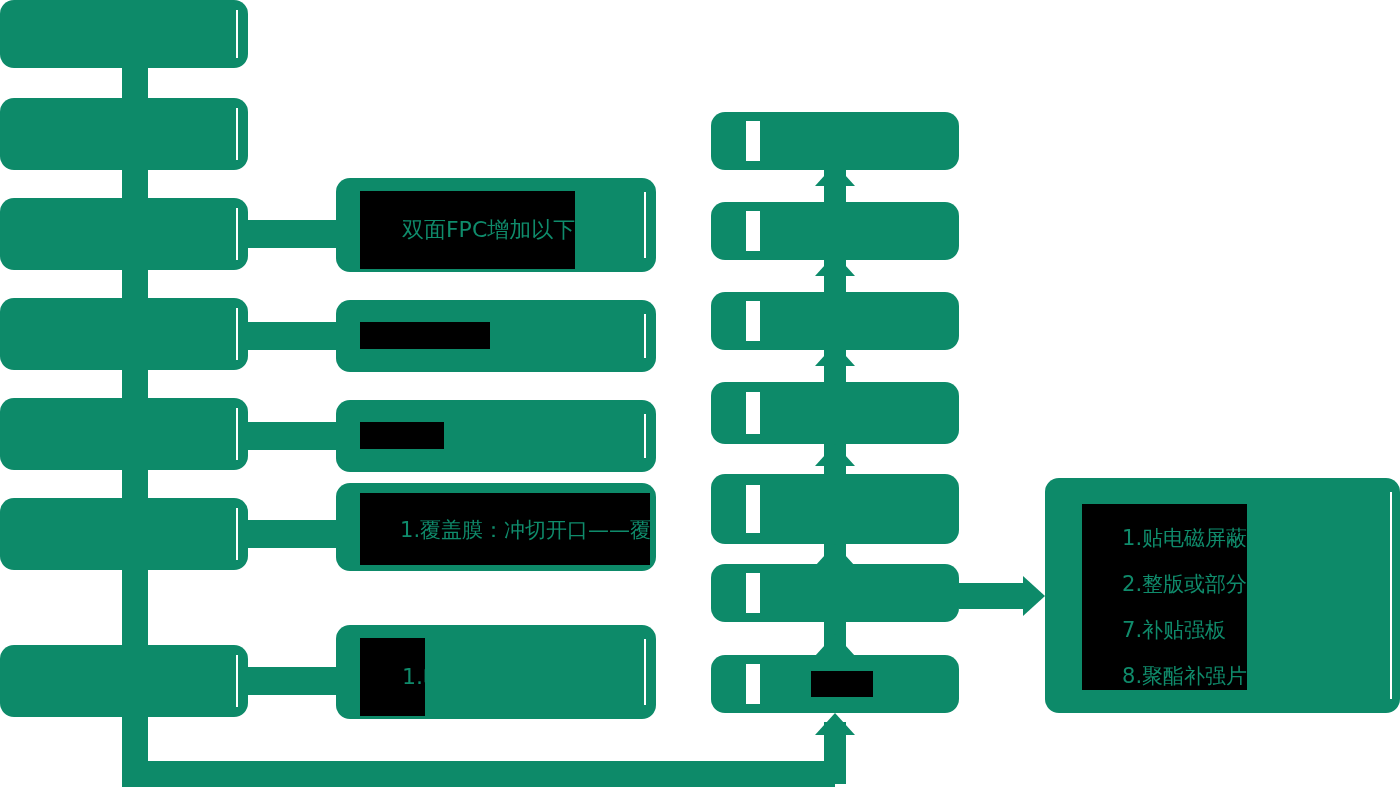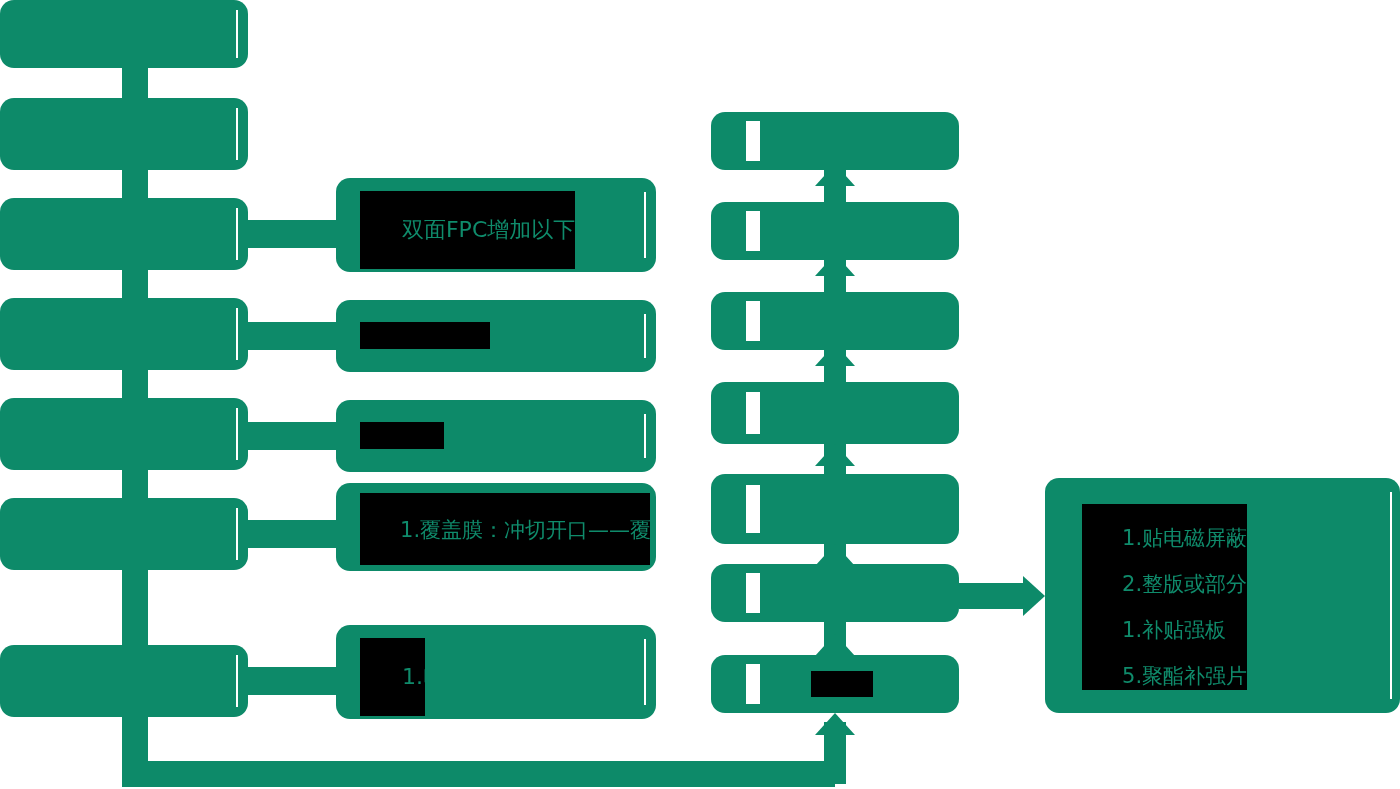--- a/index.html
+++ b/index.html
@@ -201,22 +201,22 @@
   </div>
 
   <div class="bar" style="left:959px;top:583px;width:66px;height:26px;"></div>
   <div class="arrow-right" style="left:1023px;top:576px;"></div>
 
   <div class="node" style="left:1045px;top:478px;width:355px;height:235px;">
     <div class="edge-tick short" style="right:8px;width:2px;"></div>
     <div class="plate ann" style="left:37px;top:26px;width:165px;height:186px;font-size:21px;line-height:23px;">
       <span>1.贴电磁屏蔽膜</span><br>
       <span>2.整版或部分贴双面胶</span><br>
-      <span>1.补贴强板</span><br>
-      <span>5.聚酯补强片</span><br>
+      <span>7.补贴强板</span><br>
+      <span>8.聚酯补强片</span><br>
       <br>
       <br>
       <br>
       
     </div>
   </div>
 
   <div class="bar" style="left:122px;top:717px;width:26px;height:62px;"></div>
   <div class="bar" style="left:122px;top:761px;width:713px;height:26px;"></div>
   <div class="bar" style="left:824px;top:722px;width:22px;height:62px;"></div>

